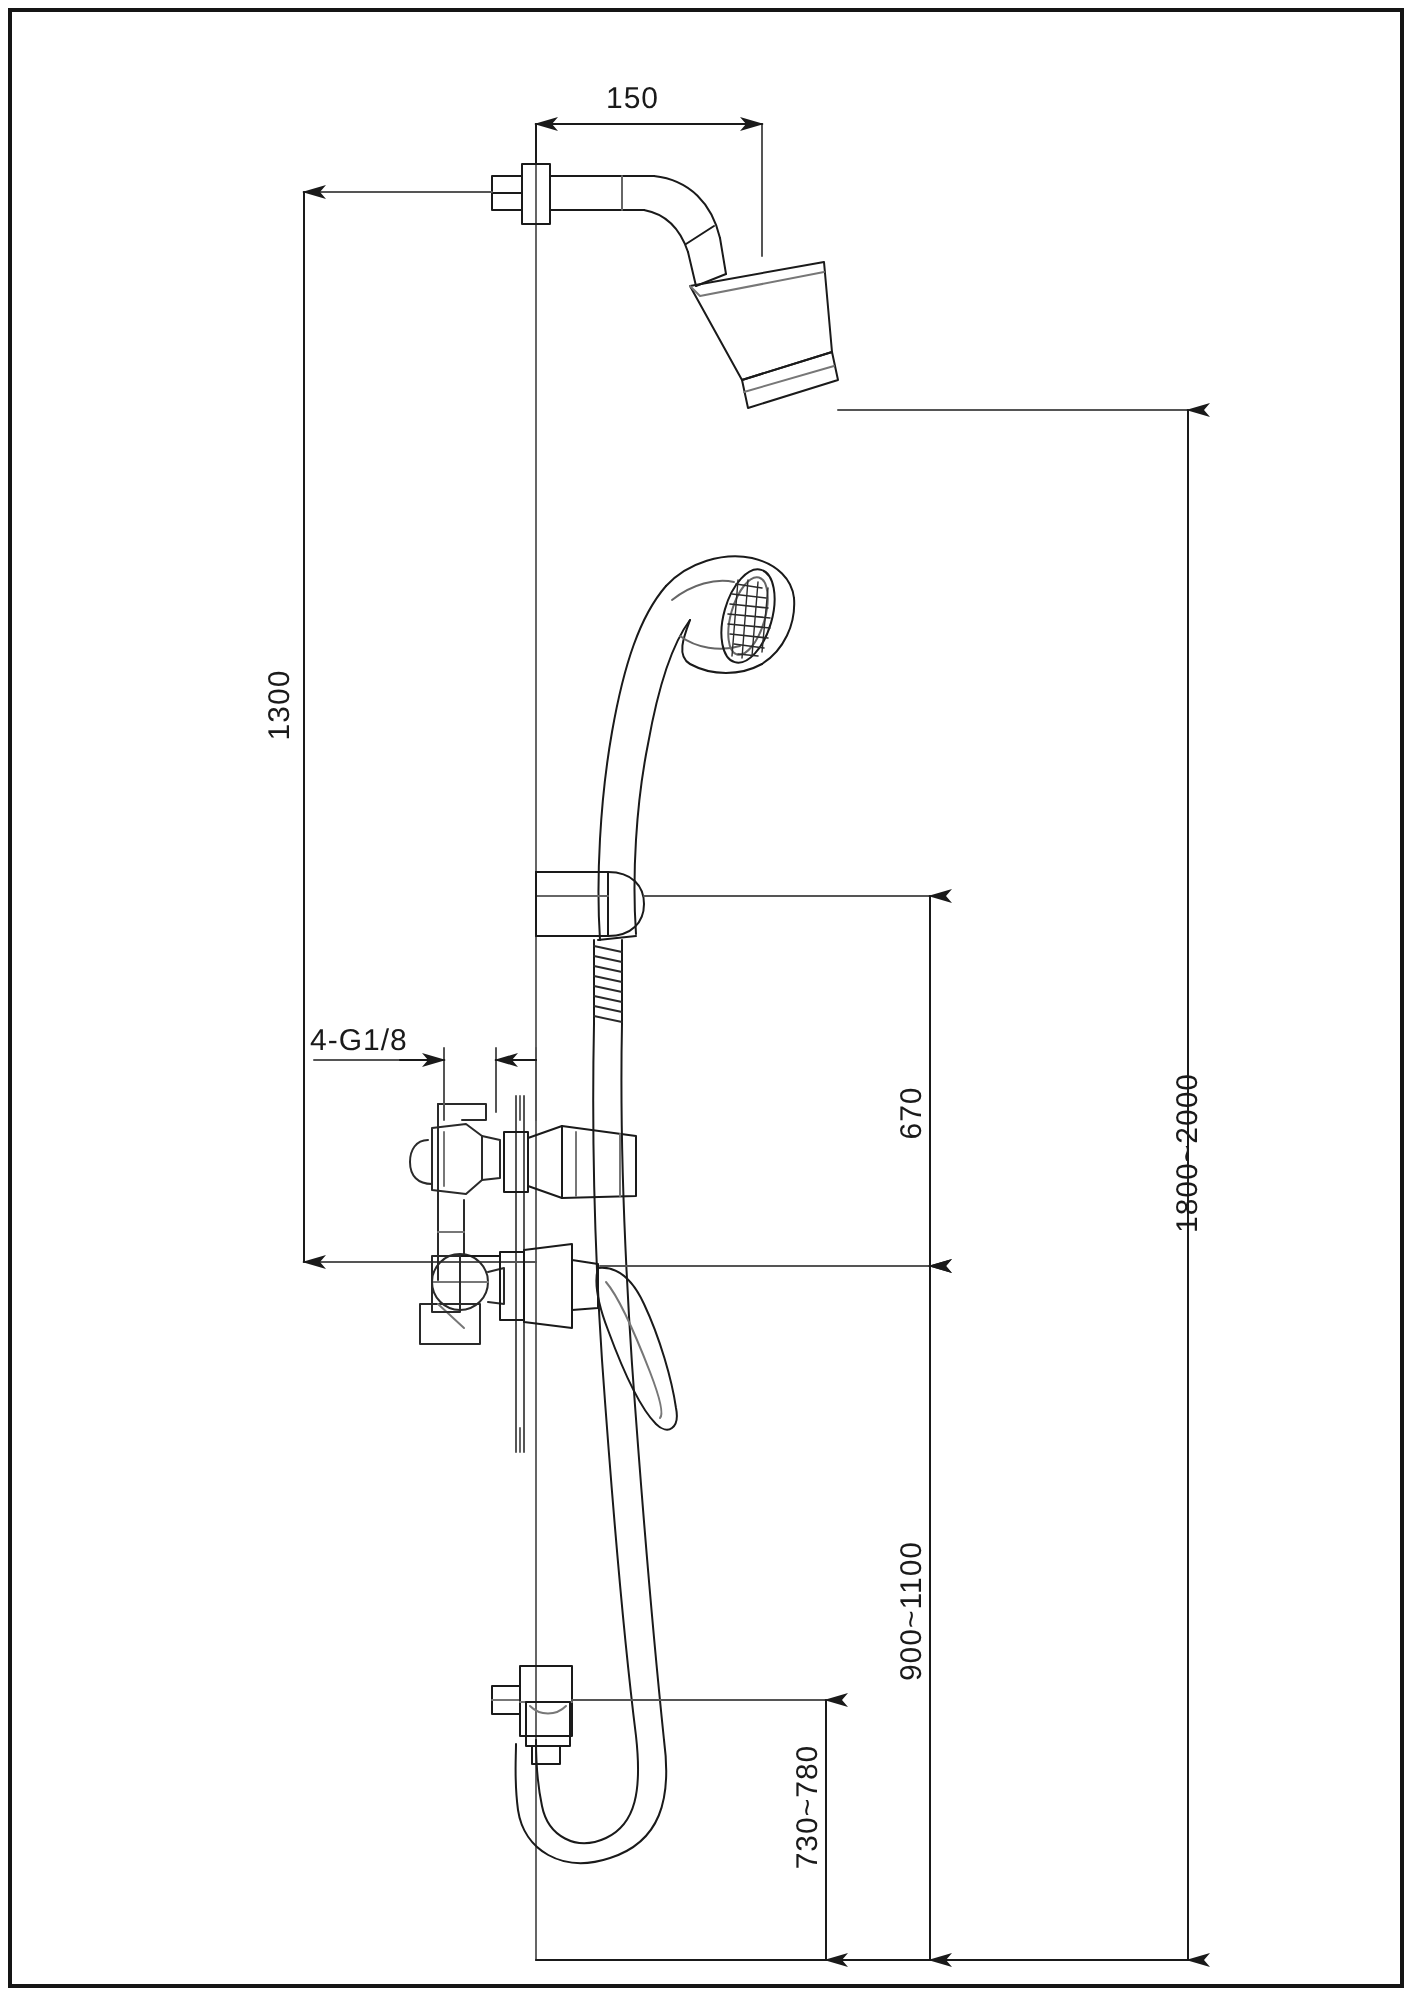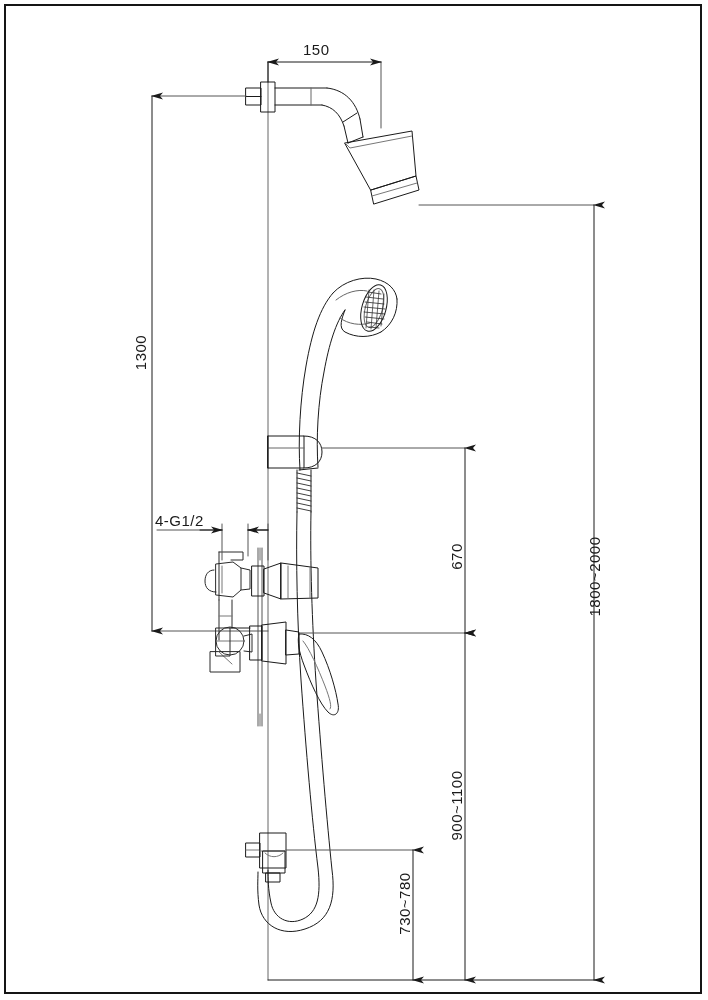--- a/index.html
+++ b/index.html
@@ -302,21 +302,21 @@
         <line x1="594" y1="205" x2="594" y2="980" marker-start="url(#arrUp)" marker-end="url(#arrDn)"></line>
       </g>
 
     </g>
   </svg>
 
   <div class="dim-text" style="left:303px; top:41px;">150</div>
 
   <div class="dim-text rot" style="left:120px; top:344px; width:40px; text-align:center;">1300</div>
 
-  <div class="dim-text" style="left:155px; top:512px;">4-G1/2</div>
+  <div class="dim-text" style="left:155px; top:512px;">4-G1/8</div>
 
   <div class="dim-text rot" style="left:436px; top:548px; width:40px; text-align:center;">670</div>
 
   <div class="dim-text rot" style="left:414px; top:797px; width:84px; text-align:center;">900~1100</div>
 
   <div class="dim-text rot" style="left:362px; top:895px; width:84px; text-align:center;">730~780</div>
 
   <div class="dim-text rot" style="left:548px; top:568px; width:92px; text-align:center;">1800~2000</div>
 
 </div>

